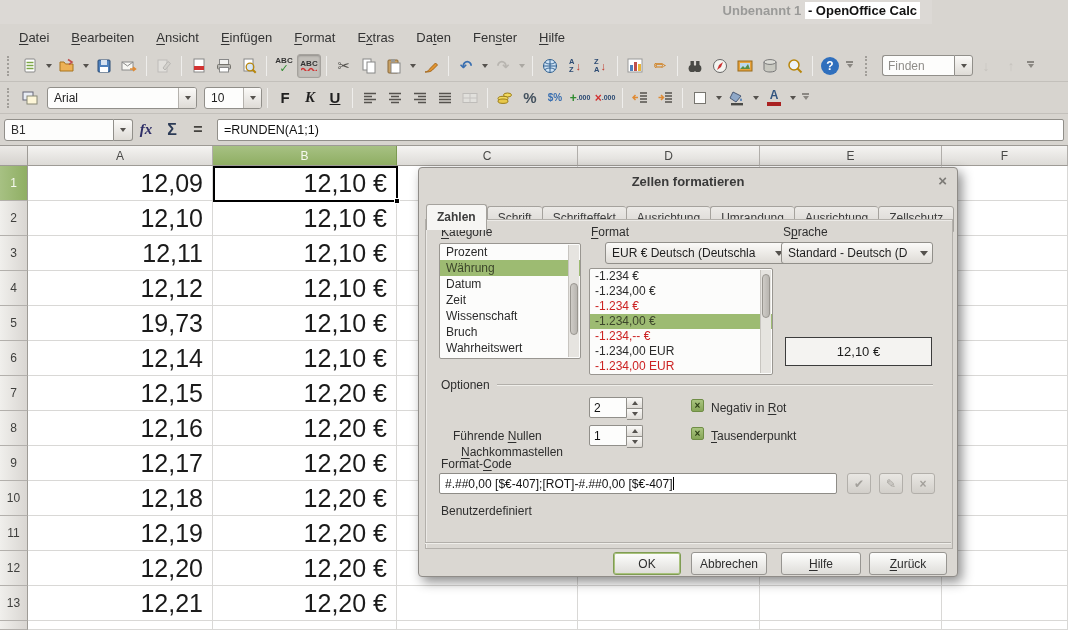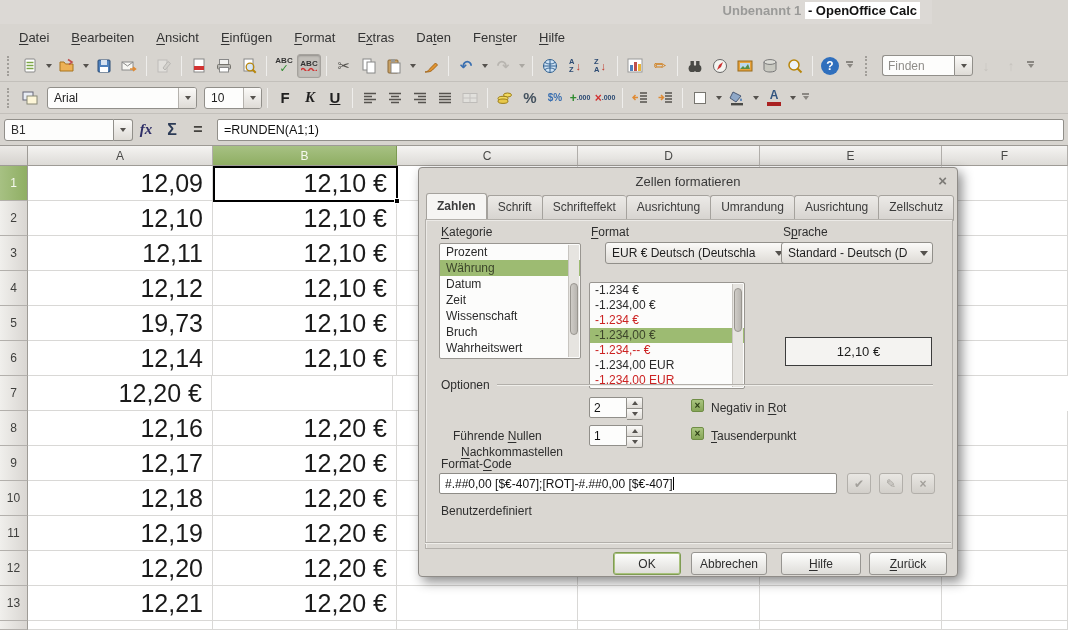--- a/index.html
+++ b/index.html
@@ -89,23 +89,23 @@
   .grow { display:flex; height:35px; }
   .grow.partial { height:9px; overflow:hidden; }
   .rhdr { width:28px; background:linear-gradient(90deg,#f0efec,#d9d6d2); border-right:1px solid #9e9b96; border-bottom:1px solid #b3b0ac; font-size:12px; color:#3f3f3d; display:flex; align-items:center; justify-content:center; }
   .rhdr.sel { background:linear-gradient(90deg,#a7c183,#8fae63); color:#f6f9ef; }
   .cell { background:#fff; border-right:1px solid #d9d8d6; border-bottom:1px solid #d9d8d6; font-size:25px; color:#1b1b1b; display:flex; align-items:center; justify-content:flex-end; padding-right:9px; overflow:hidden; }
   #sel-overlay { position:absolute; left:213px; top:0; width:185px; height:36px; border:2px solid #000; pointer-events:none; }
   #sel-handle { position:absolute; right:-4px; bottom:-4px; width:6px; height:6px; background:#000; border:1px solid #fff; }
 
   
   #dialog { position:absolute; left:418px; top:167px; width:540px; height:410px; background:#dad7d2; border:1px solid #8f8c88; border-radius:4px; box-shadow:4px 5px 12px rgba(0,0,0,.45); z-index:10; }
-  #dlg-title { position:absolute; left:0; right:0; top:6px; text-align:center; font-size:13px; font-weight:normal; color:#3a3a3a; }
+  #dlg-title { position:absolute; left:0; right:0; top:6px; text-align:center; font-size:13px; font-weight:bold; color:#3a3a3a; }
   #dlg-close { position:absolute; right:10px; top:4px; font-size:15px; color:#7d7b77; font-weight:bold; }
-  #dlg-tabs { position:absolute; left:7px; top:25px; display:flex; }
+  #dlg-tabs { position:absolute; left:7px; top:36px; display:flex; }
   .tab { padding:4px 10px 3px; background:linear-gradient(#eceae7,#d6d3cf); border:1px solid #a5a29d; border-right:none; border-radius:3px 3px 0 0; font-size:12px; color:#3c3c3c; position:relative; top:2px; }
   .tab:last-child { border-right:1px solid #a5a29d; }
   .tab.active { background:#f6f5f3; font-weight:bold; top:0; padding-top:5px; padding-bottom:6px; z-index:2; border-right:1px solid #a5a29d; border-bottom:none; }
   #dlg-panel { position:absolute; left:6px; top:51px; width:528px; height:330px; border:1px solid #b3b0ab; box-shadow:inset 1px 1px 0 #eceae7; background:#dad7d2; }
   .dlbl { position:absolute; font-size:12px; color:#2e2e2e; white-space:nowrap; }
 
   .listbox { position:absolute; background:#fcfcfb; border:1px solid #999691; border-radius:2px; overflow:hidden; }
   #cat-list { left:20px; top:75px; width:142px; height:116px; }
   .litem { height:16px; line-height:16px; padding-left:6px; color:#2b2b2b; white-space:nowrap; }
   .litem.sel { background:#9dbb72; color:#3c452a; }
@@ -113,21 +113,21 @@
   .fitem.red { color:#cc2222; }
   .fitem.sel { background:#9dbb72; color:#3c452a; }
   .vscroll { position:absolute; top:1px; bottom:1px; right:1px; width:11px; background:#e6e4e0; border-left:1px solid #c8c5c0; }
   .vthumb { position:absolute; left:1px; width:8px; background:linear-gradient(90deg,#cfccc7,#b8b5b0); border:1px solid #98958f; border-radius:4px; }
 
   .dcombo { position:absolute; height:22px; background:linear-gradient(#fbfaf8,#dedbd6); border:1px solid #918f8a; border-radius:3px; display:flex; align-items:center; padding:0 4px 0 6px; }
   .dcombo .txt { flex:1; overflow:hidden; white-space:nowrap; color:#1e1e1e; }
   .dcombo::after { content:""; border:4px solid transparent; border-top:5px solid #55524e; margin:5px 0 0 4px; flex:none; }
   #fmt-combo { left:186px; top:74px; width:183px;align-items:center; }
   #lang-combo { left:362px; top:74px; width:152px; }
-  #fmt-list { left:170px; top:114px; width:156px; height:107px; }
+  #fmt-list { left:170px; top:100px; width:184px; height:107px; }
 
   #preview-box { position:absolute; left:366px; top:169px; width:147px; height:29px; background:#f4f3f1; border:1px solid #3c3c3c; display:flex; align-items:center; justify-content:center; font-size:13px; color:#1b1b1b; }
 
   #grp-line { position:absolute; left:78px; top:216px; width:436px; height:1px; background:#b2afaa; box-shadow:0 1px 0 #efeeea; }
   .spin { position:absolute; display:flex; width:54px; height:21px; }
   .spin .sval { width:38px; height:21px; background:#fdfdfc; border:1px solid #918f8a; border-radius:2px 0 0 2px; padding-left:4px; display:flex; align-items:center; color:#111; }
   .spin .sbtns { width:16px; display:flex; flex-direction:column; }
   .spin .sbtn { flex:1; background:linear-gradient(#fbfaf8,#dedbd6); border:1px solid #918f8a; border-left:none; display:flex; align-items:center; justify-content:center; }
   .spin .sbtn.up { border-bottom:none; border-radius:0 2px 0 0; }
   .spin .sbtn.dn { border-radius:0 0 2px 0; }
@@ -554,20 +554,21 @@
           <div class="rhdr">6</div>
           <div class="cell cA">12,14</div>
           <div class="cell cB">12,10 €</div>
           <div class="cell cC"></div>
           <div class="cell cD"></div>
           <div class="cell cE"></div>
           <div class="cell cF"></div>
         </div>
       <div class="grow">
           <div class="rhdr">7</div>
+          <div class="cell cA">12,15</div>
           <div class="cell cB">12,20 €</div>
           <div class="cell cC"></div>
           <div class="cell cD"></div>
           <div class="cell cE"></div>
           <div class="cell cF"></div>
         </div>
       <div class="grow">
           <div class="rhdr">8</div>
           <div class="cell cA">12,16</div>
           <div class="cell cB">12,20 €</div>

